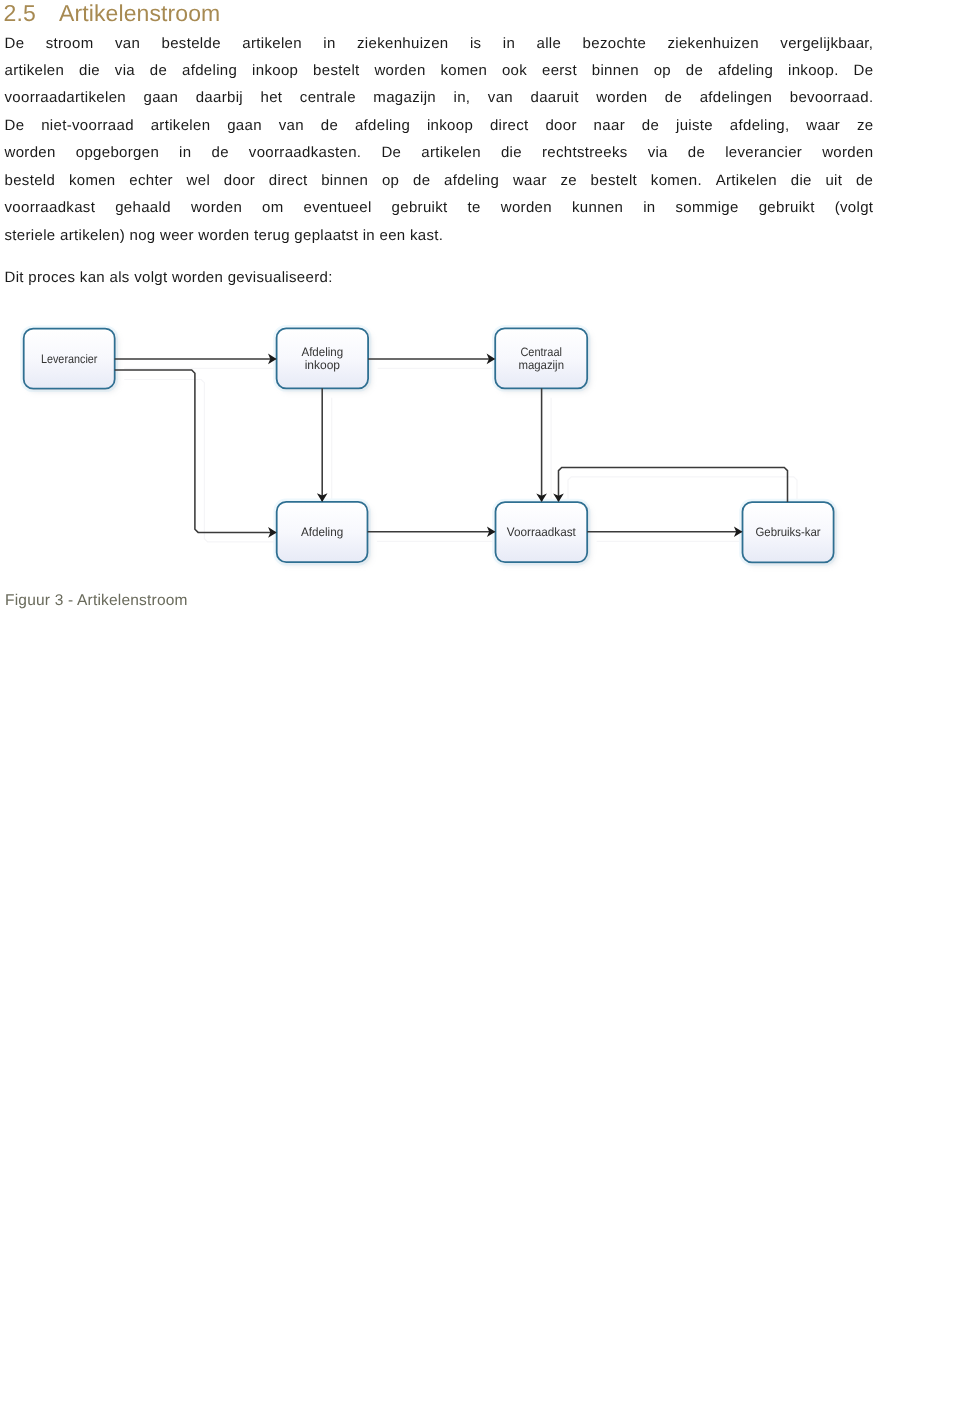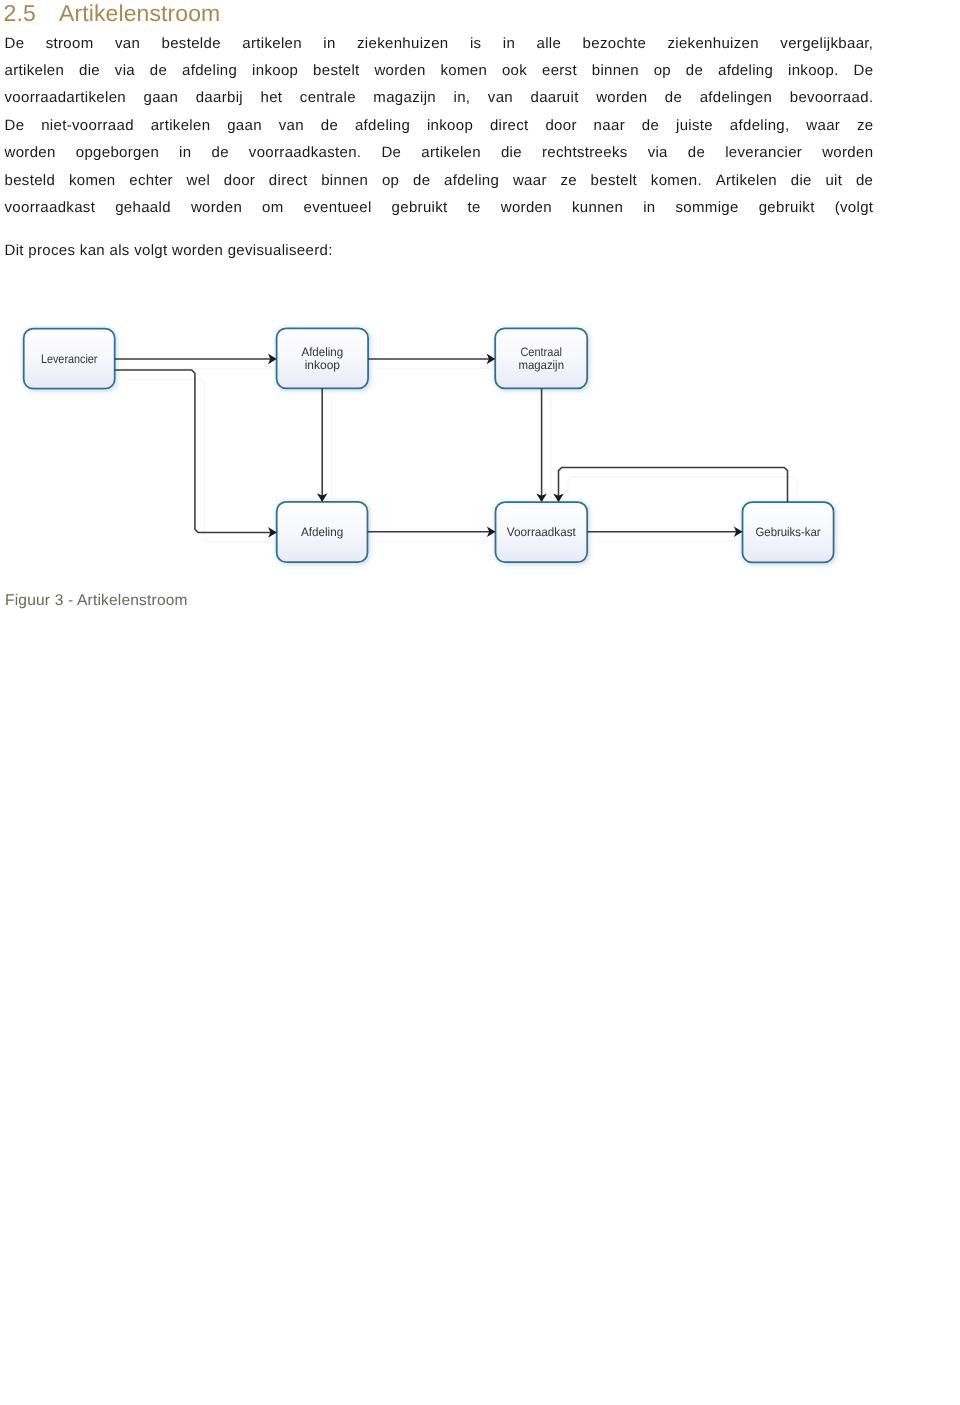--- a/index.html
+++ b/index.html
@@ -142,20 +142,21 @@
         <span>eventueel</span>
         <span>gebruikt</span>
         <span>te</span>
         <span>worden</span>
         <span>kunnen</span>
         <span>in</span>
         <span>sommige</span>
         <span>gebruikt</span>
         <span>(volgt</span>
       </div>
+      <div class="tline">steriele artikelen) nog weer worden terug geplaatst in een kast.</div>
       <div class="gap"></div>
       <div class="tline">Dit proces kan als volgt worden gevisualiseerd:</div>
     </div>
 
   <div class="figure">
     <svg id="flowsvg" width="900" height="290" viewBox="0 0 900 290">
       <defs>
         <linearGradient id="boxgrad" x1="0" y1="0" x2="0" y2="1">
           <stop offset="0%" stop-color="#ffffff"></stop>
           <stop offset="50%" stop-color="#f7f8fd"></stop>

